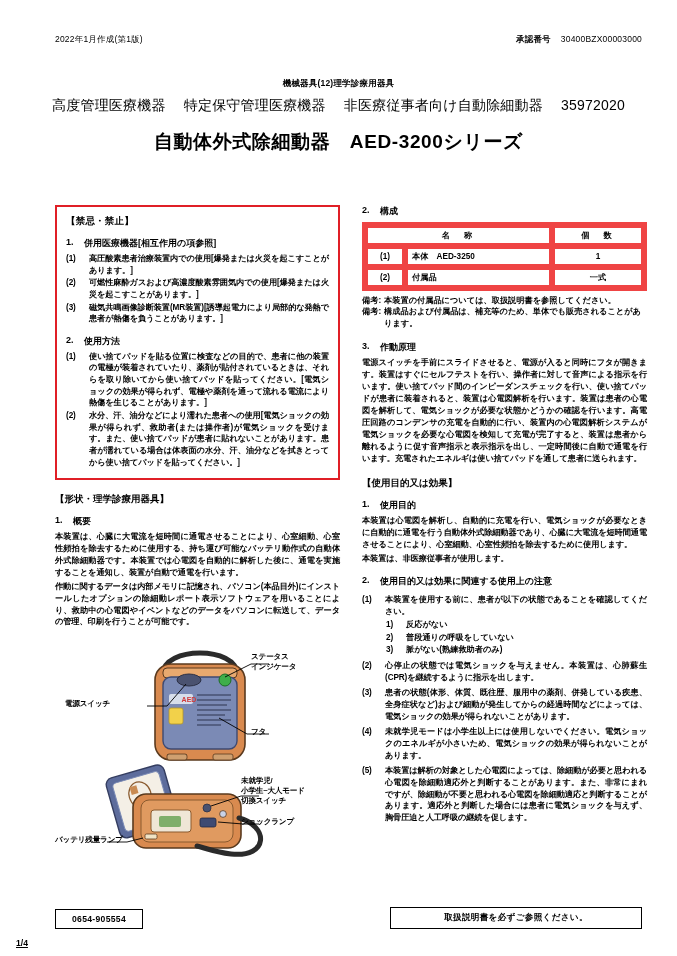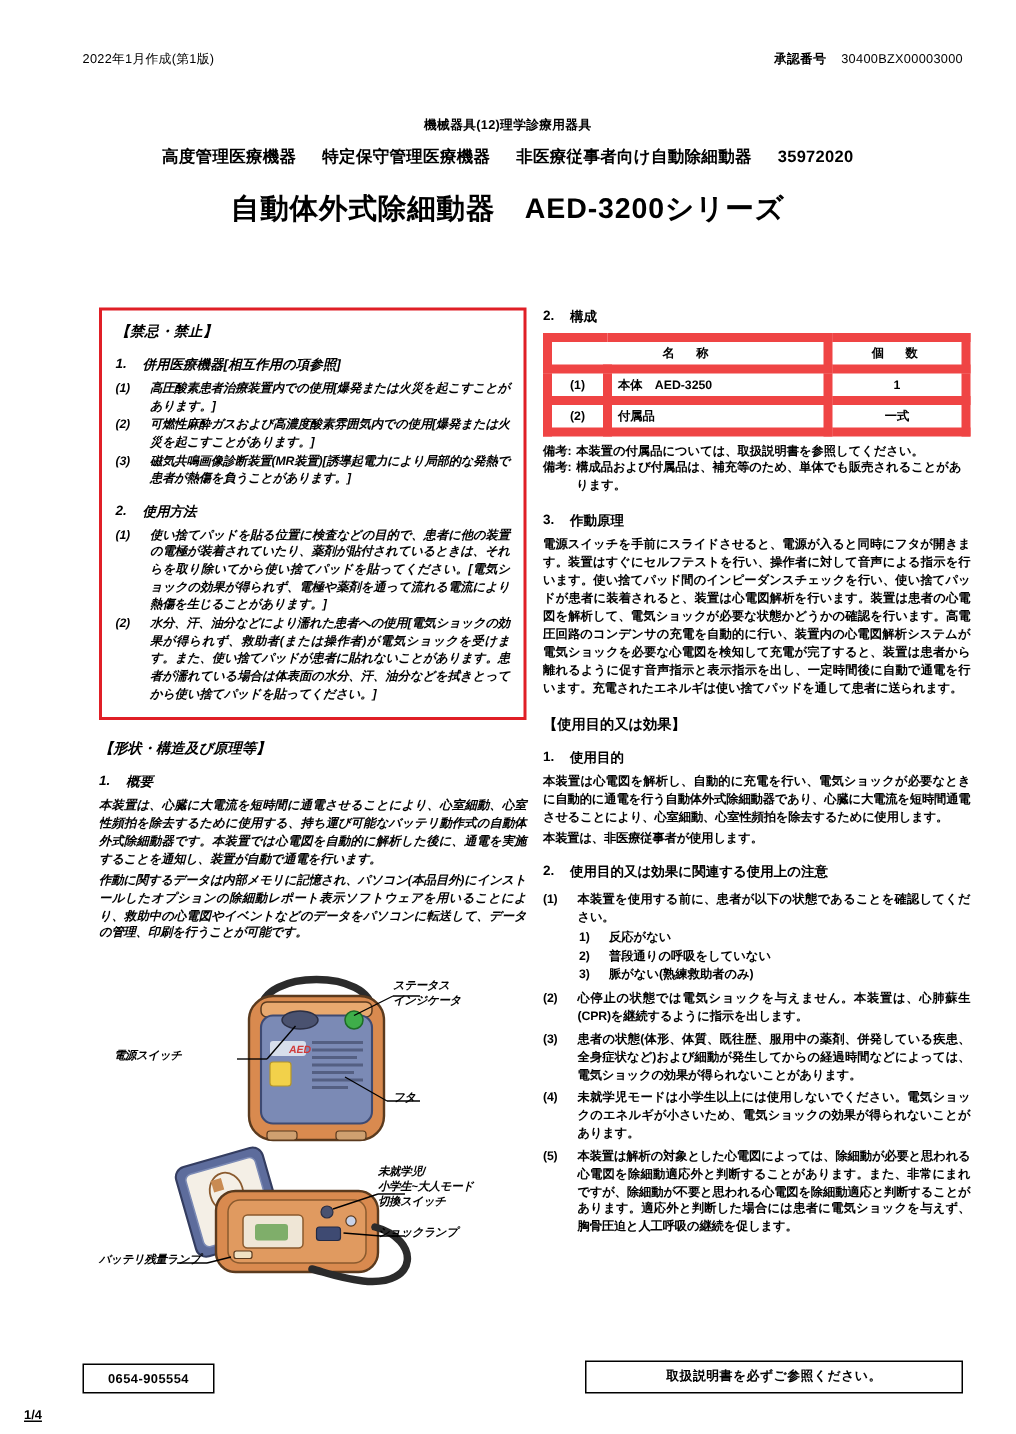--- a/index.html
+++ b/index.html
@@ -15,30 +15,30 @@
     position:absolute;top:34px;left:55px;right:35px;
     display:flex;justify-content:space-between;align-items:baseline;
     font-size:8.5px;letter-spacing:.2px;
   }
   .meta-approval{display:flex;gap:10px;}
   .meta-approval b{font-weight:700;}
 
   
   .head{position:absolute;top:78px;left:0;right:0;text-align:center;}
   .head .cls{font-size:8.5px;font-weight:700;letter-spacing:.2px;text-align:center;}
-  .head .cls2{font-size:11px;font-weight:700;margin-top:7px;letter-spacing:.2px;}
+  .head .cls2{font-size:14px;font-weight:400;margin-top:7px;letter-spacing:.2px;}
   .head .cls2 span{margin:0 7px;}
   .head .title{
     font-size:19px;font-weight:700;margin-top:14px;letter-spacing:.6px;
   }
 
   
   .cols{position:absolute;top:205px;left:55px;right:35px;height:680px;}
   .col{position:absolute;top:0;width:285px;}
-  .col-l{left:11px;font-style:italic;}
+  .col-l{left:0;}
   .col-r{left:307px;}
 
   
   .warnbox{
     border:2.5px solid #e01f26;
     padding:8px 9px 9px 9px;
     box-sizing:border-box;
   }
   .sec-title{font-size:9.5px;font-weight:700;letter-spacing:.2px;}
   .warnbox .sec-title{margin-bottom:9px;}
@@ -178,21 +178,21 @@
             <span class="mk">(1)</span>
             <span class="tx">使い捨てパッドを貼る位置に検査などの目的で、患者に他の装置の電極が装着されていたり、薬剤が貼付されているときは、それらを取り除いてから使い捨てパッドを貼ってください。[電気ショックの効果が得られず、電極や薬剤を通って流れる電流により熱傷を生じることがあります。]</span>
           </li>
           <li>
             <span class="mk">(2)</span>
             <span class="tx">水分、汗、油分などにより濡れた患者への使用[電気ショックの効果が得られず、救助者(または操作者)が電気ショックを受けます。また、使い捨てパッドが患者に貼れないことがあります。患者が濡れている場合は体表面の水分、汗、油分などを拭きとってから使い捨てパッドを貼ってください。]</span>
           </li>
         </ul>
       </div>
 
-      <div class="ptitle">【形状・構造及び原理等】</div>
+      <div class="ptitle">【形状・理学診療用器具】</div>
 
       <div class="nh">
         <span class="n">1.</span>
         <span>概要</span>
       </div>
       <p class="body">本装置は、心臓に大電流を短時間に通電させることにより、心室細動、心室性頻拍を除去するために使用する、持ち運び可能なバッテリ動作式の自動体外式除細動器です。本装置では心電図を自動的に解析した後に、通電を実施することを通知し、装置が自動で通電を行います。</p>
       <p class="body">作動に関するデータは内部メモリに記憶され、パソコン(本品目外)にインストールしたオプションの除細動レポート表示ソフトウェアを用いることにより、救助中の心電図やイベントなどのデータをパソコンに転送して、データの管理、印刷を行うことが可能です。</p>
 
       <div class="figwrap">
 

